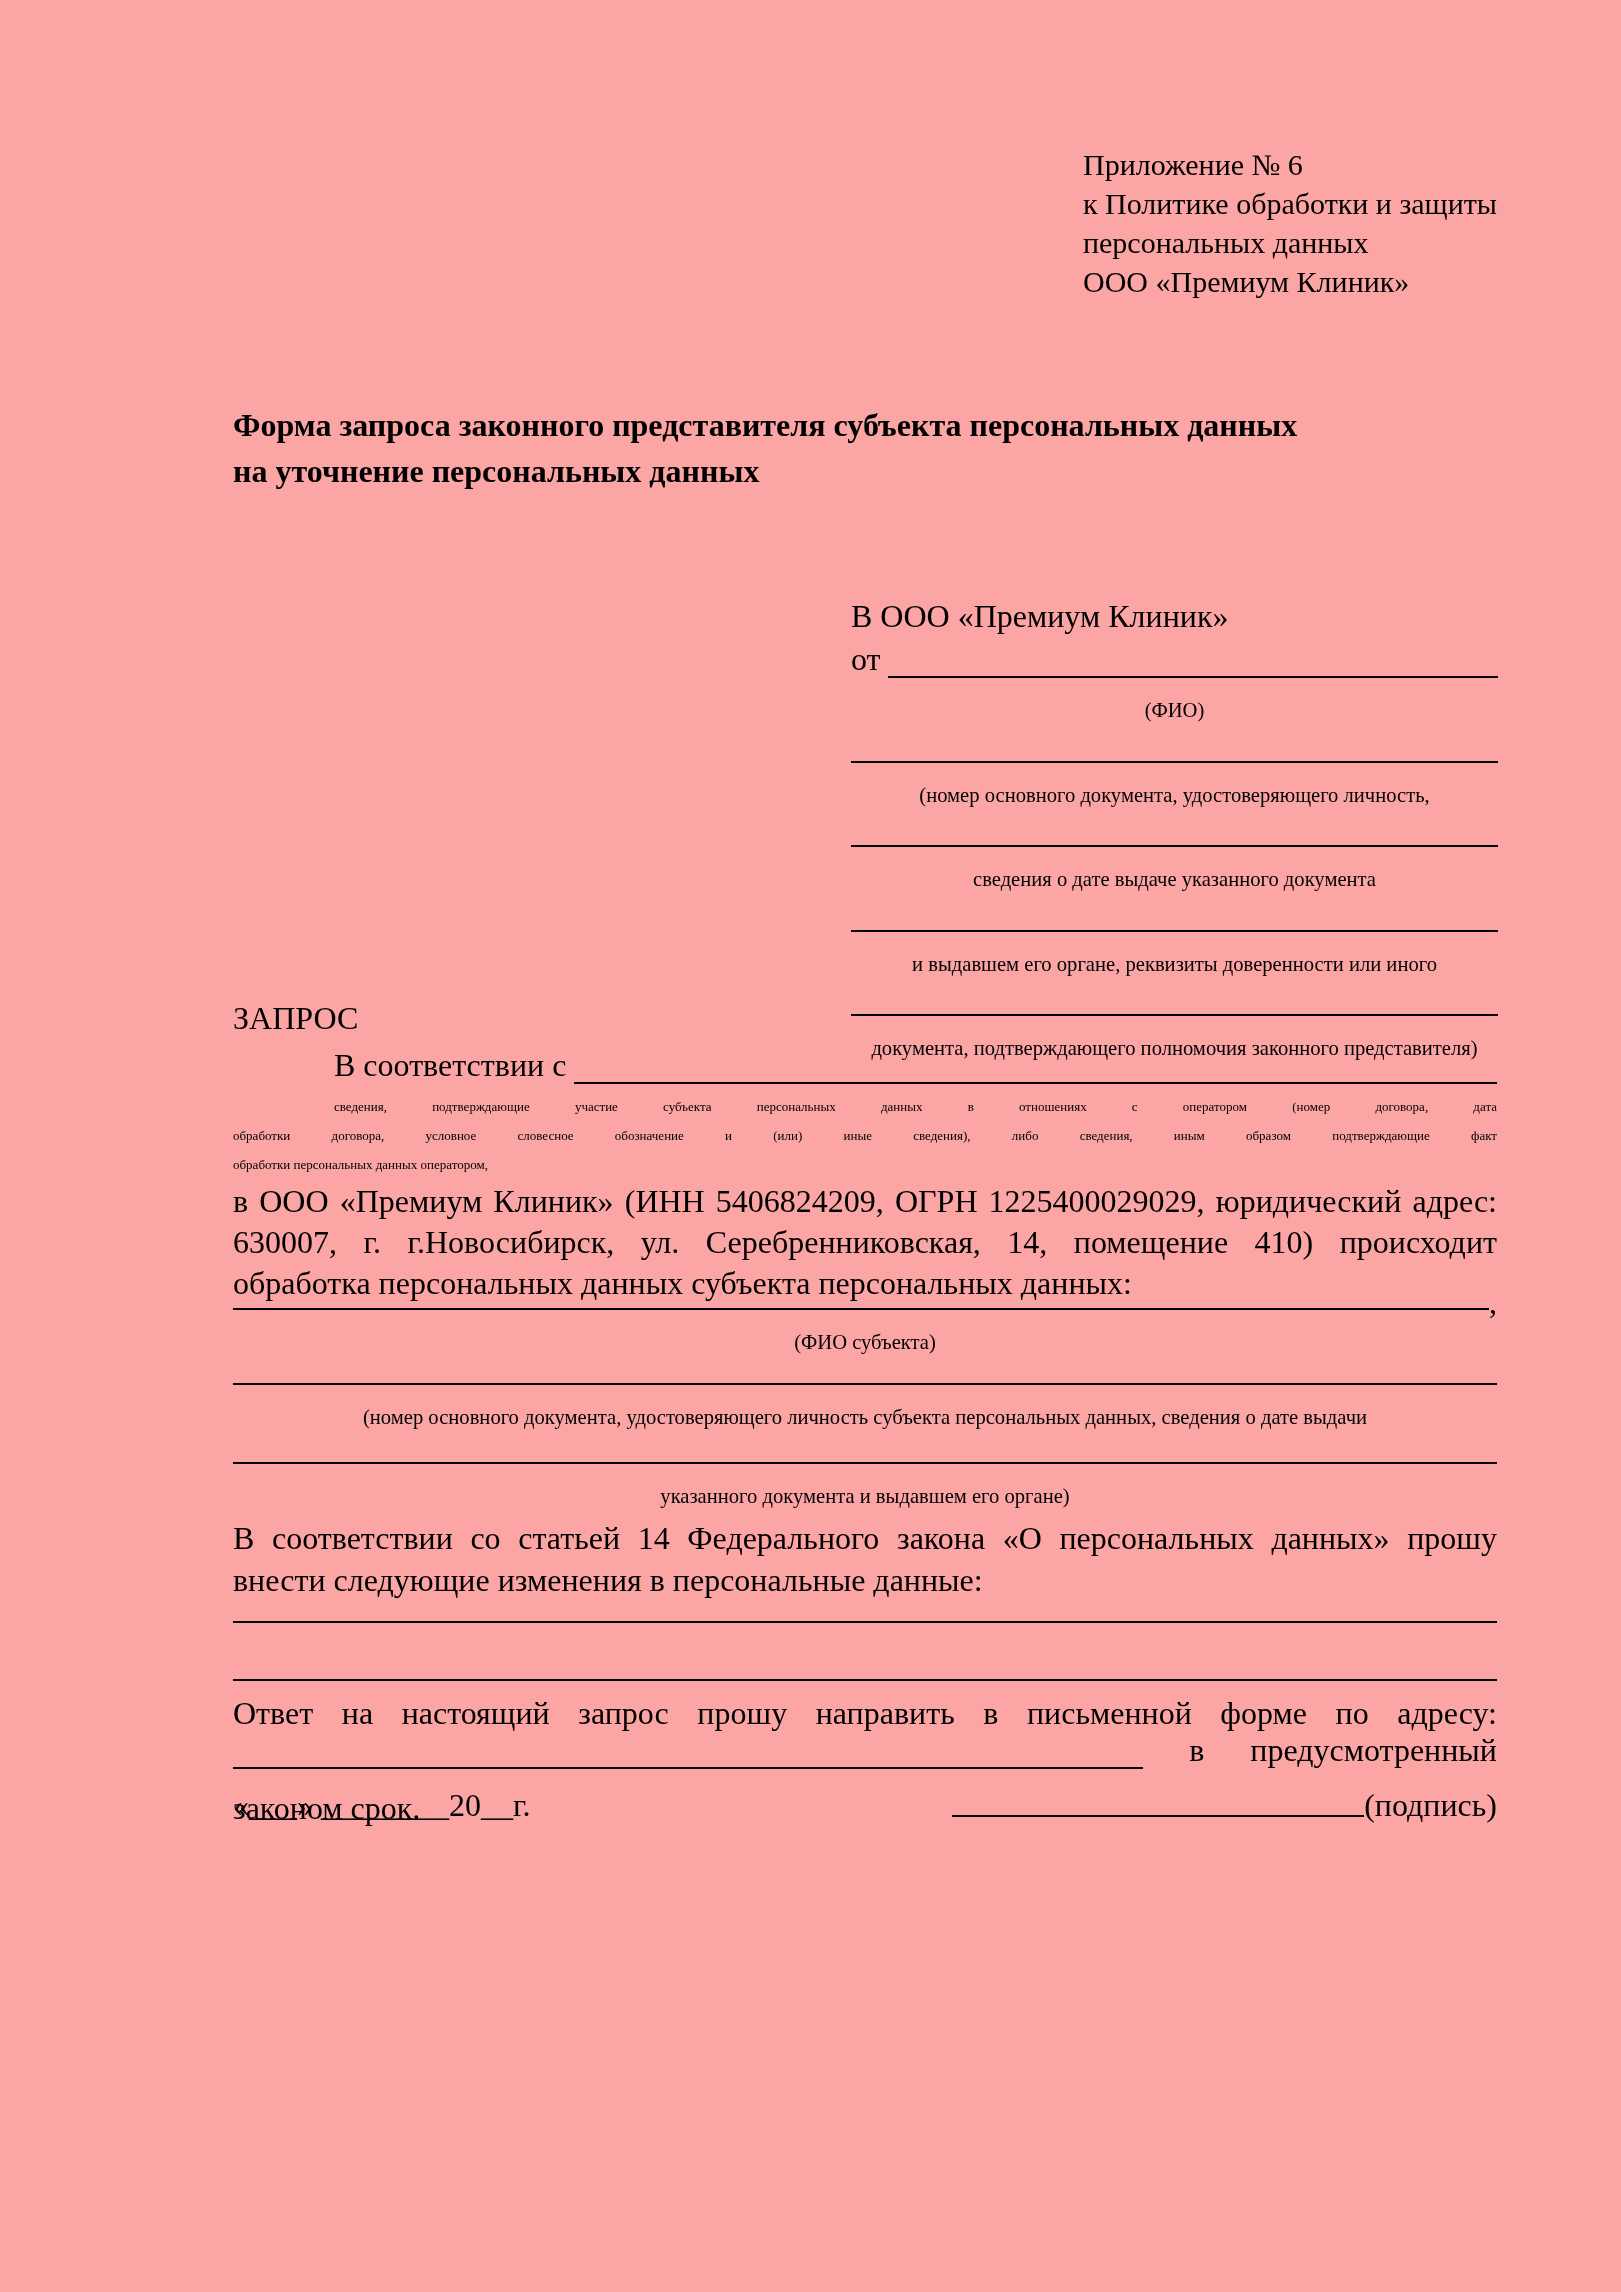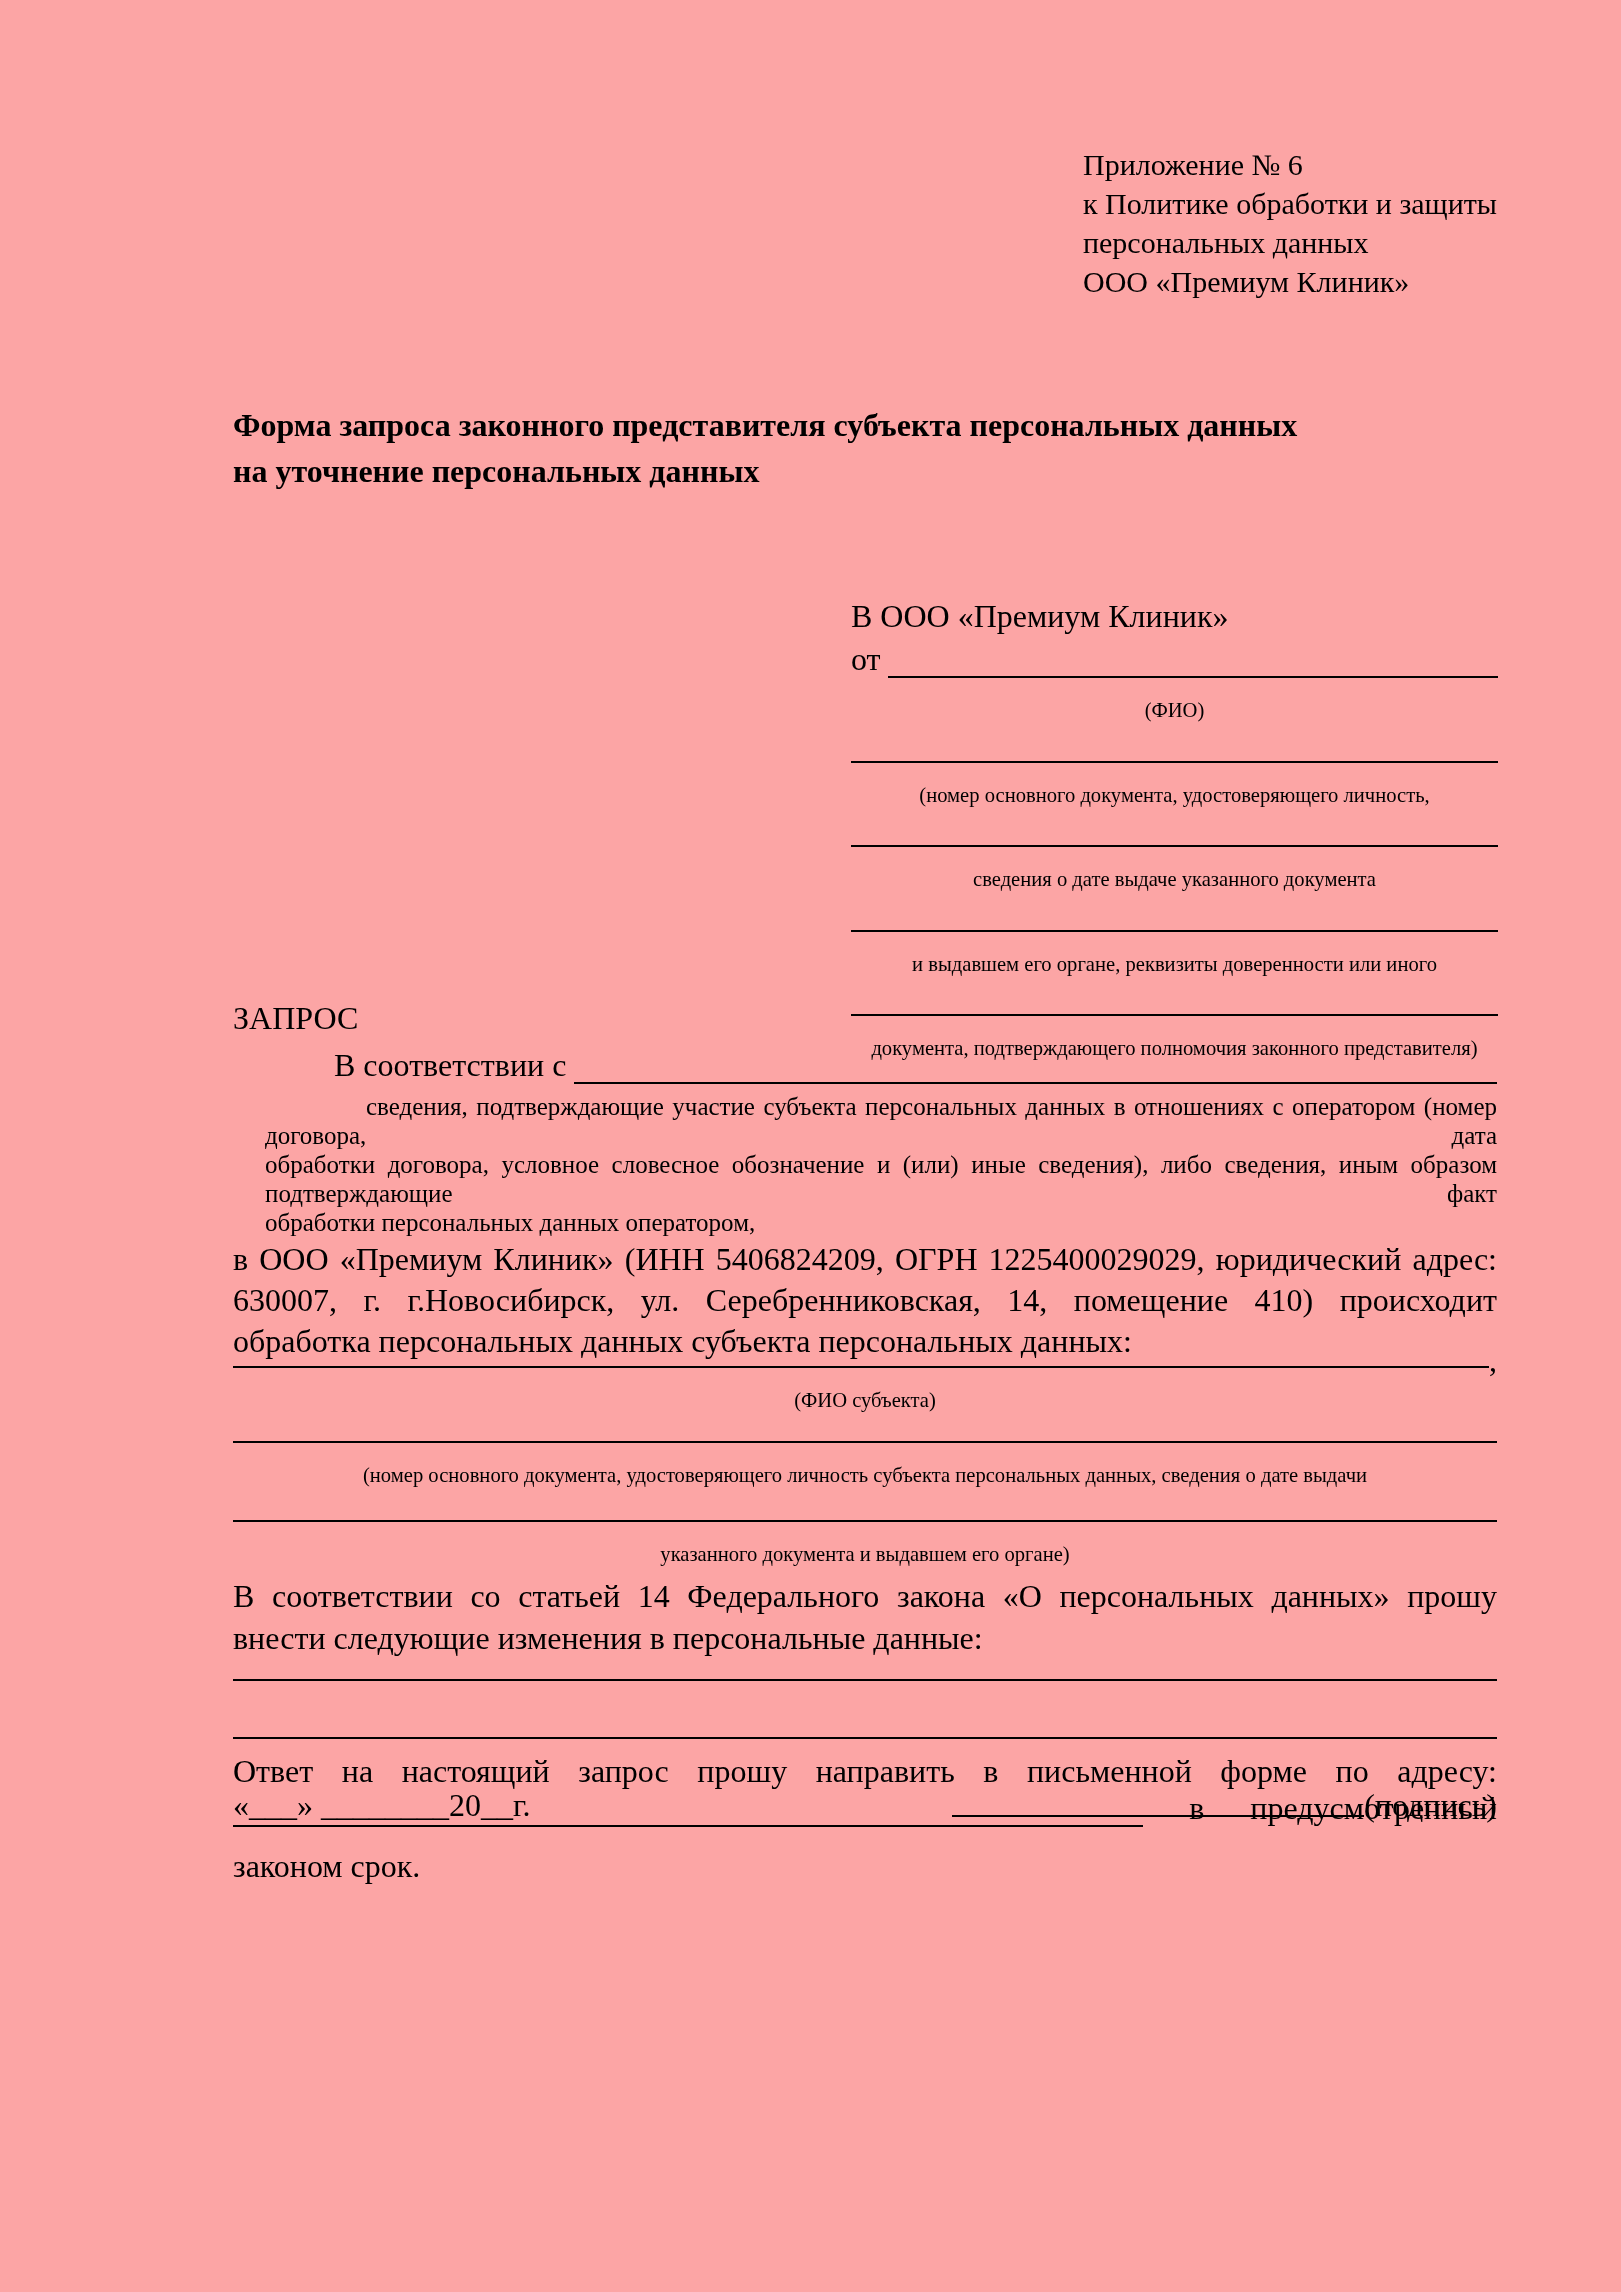--- a/index.html
+++ b/index.html
@@ -18,21 +18,21 @@
   .addressee { position:absolute; left:851px; width:647px; top:596px; }
   .addressee .to { line-height:41px; }
   .from-row { display:flex; align-items:flex-end; height:39px; margin-top:2px; }
   .fill-line { flex:1 1 auto; border-bottom:2.9px solid #000; height:1px; margin-left:7.8px; }
   .cap { font-size:20.6px; line-height:25.5px; text-align:center; margin-top:20px; }
   .blank { height:37px; border-bottom:2.9px solid #000; }
   
   .main { position:absolute; left:233px; width:1264px; top:998px; }
   .heading { text-align:left; line-height:41px; }
   .basis-row { display:flex; align-items:flex-end; height:43px; margin-top:2px; padding-left:101px; }
-  .note { margin-top:7.8px; font-size:25px; line-height:29px;margin-left:32px; }
+  .note { margin-top:7.8px; font-size:13px; line-height:29px; }
   .indent { text-indent:101px; }
   .stretch { text-align:justify; text-align-last:justify; }
   .body-par { line-height:41px; margin-top:2px; }
   .law-par { line-height:42px; margin-top:7.8px; }
   .subject-line-row { display:flex; align-items:flex-end; height:11.8px; margin-top:-5.9px; }
   .subject-line-row .fill-line { margin-left:0; }
   .subject-line-row .comma { line-height:13.7px; }
   .blank.full { height:27.4px; }
   .blank.b2 { height:32px; }
   .blank.tall1 { height:19.6px; }

